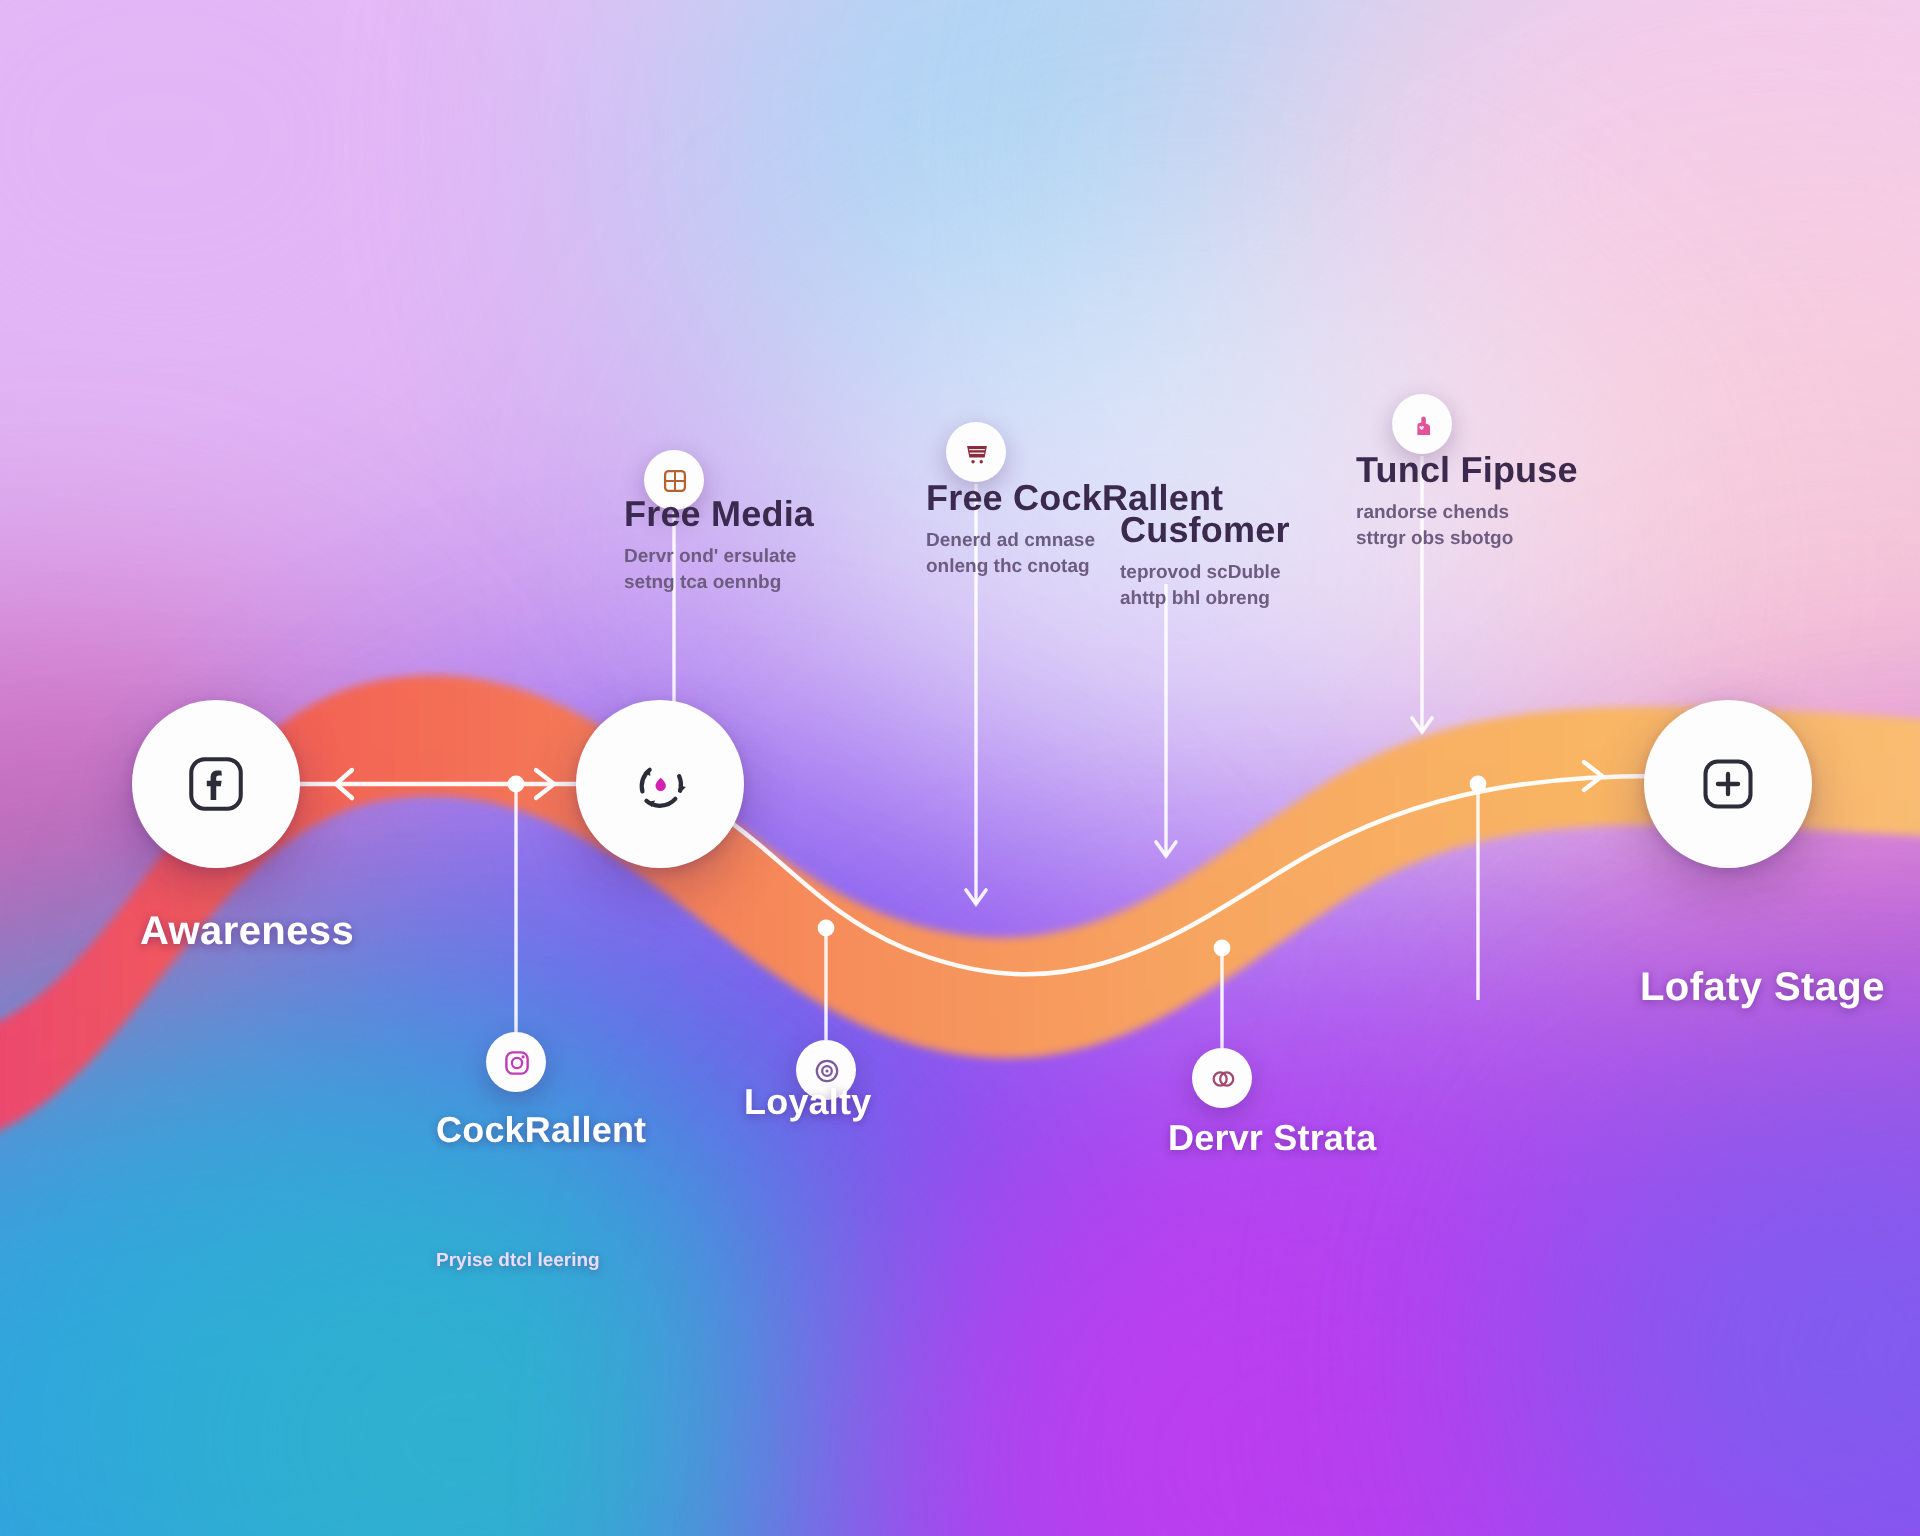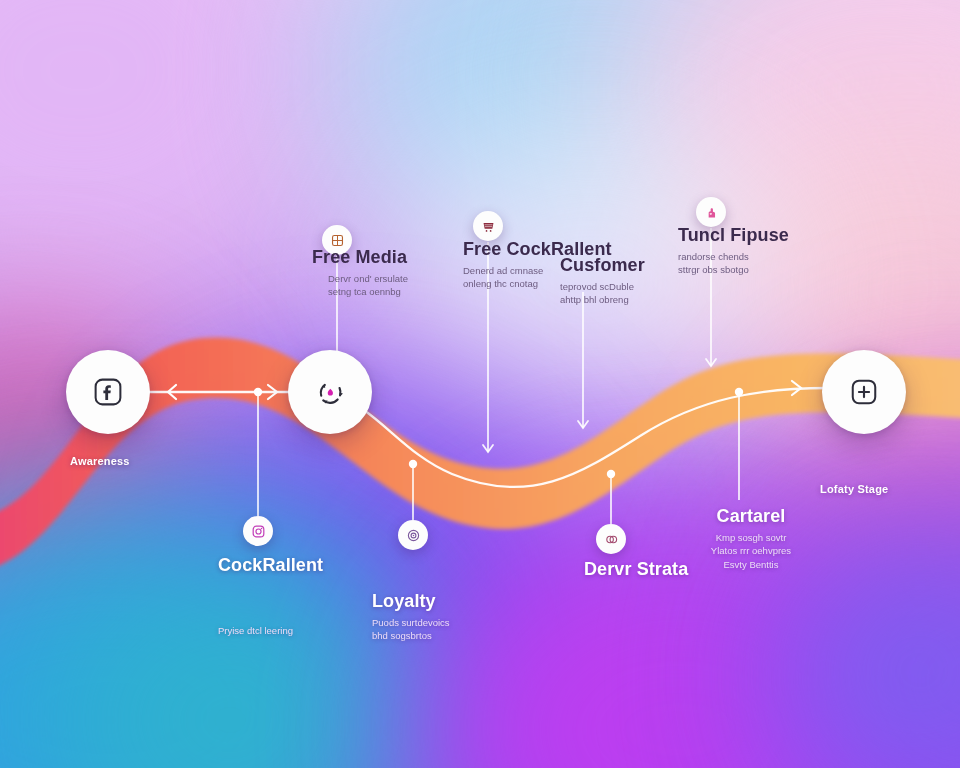--- a/index.html
+++ b/index.html
@@ -38,31 +38,31 @@
     box-shadow:0 10px 26px rgba(60,20,90,.28), 0 2px 6px rgba(60,20,90,.18);
     display:flex;align-items:center;justify-content:center;
   }
   .node-lg{width:84px;height:84px;}
   .node-sm{width:30px;height:30px;box-shadow:0 4px 12px rgba(60,20,90,.26);}
   .node-lg svg{width:36px;height:36px;}
   .node-sm svg{width:17px;height:17px;}
 
   
   .stage-label{
-    position:absolute;color:#fff;font-size:11px;font-weight:600;
+    position:absolute;color:#fff;font-size:20px;font-weight:600;
     letter-spacing:.2px;white-space:nowrap;
     text-shadow:0 1px 5px rgba(70,20,100,.45);
   }
   .callout{position:absolute;width:160px;}
   .callout .c-title{
     color:#3b2a4d;font-size:18px;font-weight:700;line-height:1.25;
     margin:0 0 3px 0;letter-spacing:.1px;
   }
   .callout .c-desc{
-    color:#6d5c80;font-size:9.5px;line-height:1.45;font-weight:400;margin:0;
+    color:#6d5c80;font-size:9.5px;line-height:1.45;font-weight:700;margin:0;
   }
   .callout.light .c-title{color:#ffffff;text-shadow:0 1px 4px rgba(70,20,100,.4);}
   .callout.light .c-desc{color:#ecdcf7;text-shadow:0 1px 4px rgba(70,20,100,.35);}
   .callout.center{text-align:center;}
 </style>
 </head>
 <body>
 
 <div id="stage">
 
@@ -213,21 +213,21 @@
 
   <div class="node node-sm" style="left:596px;top:524px;">
     <svg viewBox="0 0 24 24">
       <circle cx="10" cy="12" r="4.6" fill="none" stroke="#a34a6e" stroke-width="1.6"></circle>
       <circle cx="14.6" cy="12" r="4.6" fill="none" stroke="#a34a6e" stroke-width="1.6"></circle>
     </svg>
   </div>
 
   <div class="callout" style="left:312px;top:246px;">
     <p class="c-title">Free Media</p>
-    <p class="c-desc" style="white-space:pre-line;margin-left:16px;">Dervr ond' ersulate
+    <p class="c-desc" style="white-space:pre-line;">Dervr ond' ersulate
 setng tca oennbg</p>
   </div>
 
   <div class="callout" style="left:560px;top:254px;">
     <p class="c-title">Cusfomer</p>
     <p class="c-desc" style="white-space:pre-line;">teprovod scDuble
 ahttp bhl obreng</p>
   </div>
 
   <div class="callout" style="left:463px;top:238px;">
@@ -240,30 +240,22 @@
     <p class="c-title">Tuncl Fipuse</p>
     <p class="c-desc" style="white-space:pre-line;">randorse chends
 sttrgr obs sbotgo</p>
   </div>
 
   <div class="callout light" style="left:218px;top:554px;">
     <p class="c-title">CockRallent</p>
     <p class="c-desc" style="white-space:pre-line;margin-top:47px;">Pryise dtcl leering</p>
   </div>
 
-  <div class="callout light" style="left:372px;top:590px;">
+  <div class="callout light" style="left:372px;top:540px;">
     <p class="c-title">Loyalty</p>
-    <p class="c-desc" style="white-space:pre-line;">Puods surtdevoics
-bhd sogsbrtos</p>
   </div>
 
   <div class="callout light" style="left:584px;top:558px;">
     <p class="c-title">Dervr Strata</p>
   </div>
 
-  <div class="callout light center" style="left:686px;top:505px;width:130px;">
-    <p class="c-title">Cartarel</p>
-    <p class="c-desc" style="white-space:pre-line;">Kmp sosgh sovtr
-Ylatos rrr oehvpres
-Esvty Benttis</p>
-  </div>
 
 </div>
 
 </body></html>

